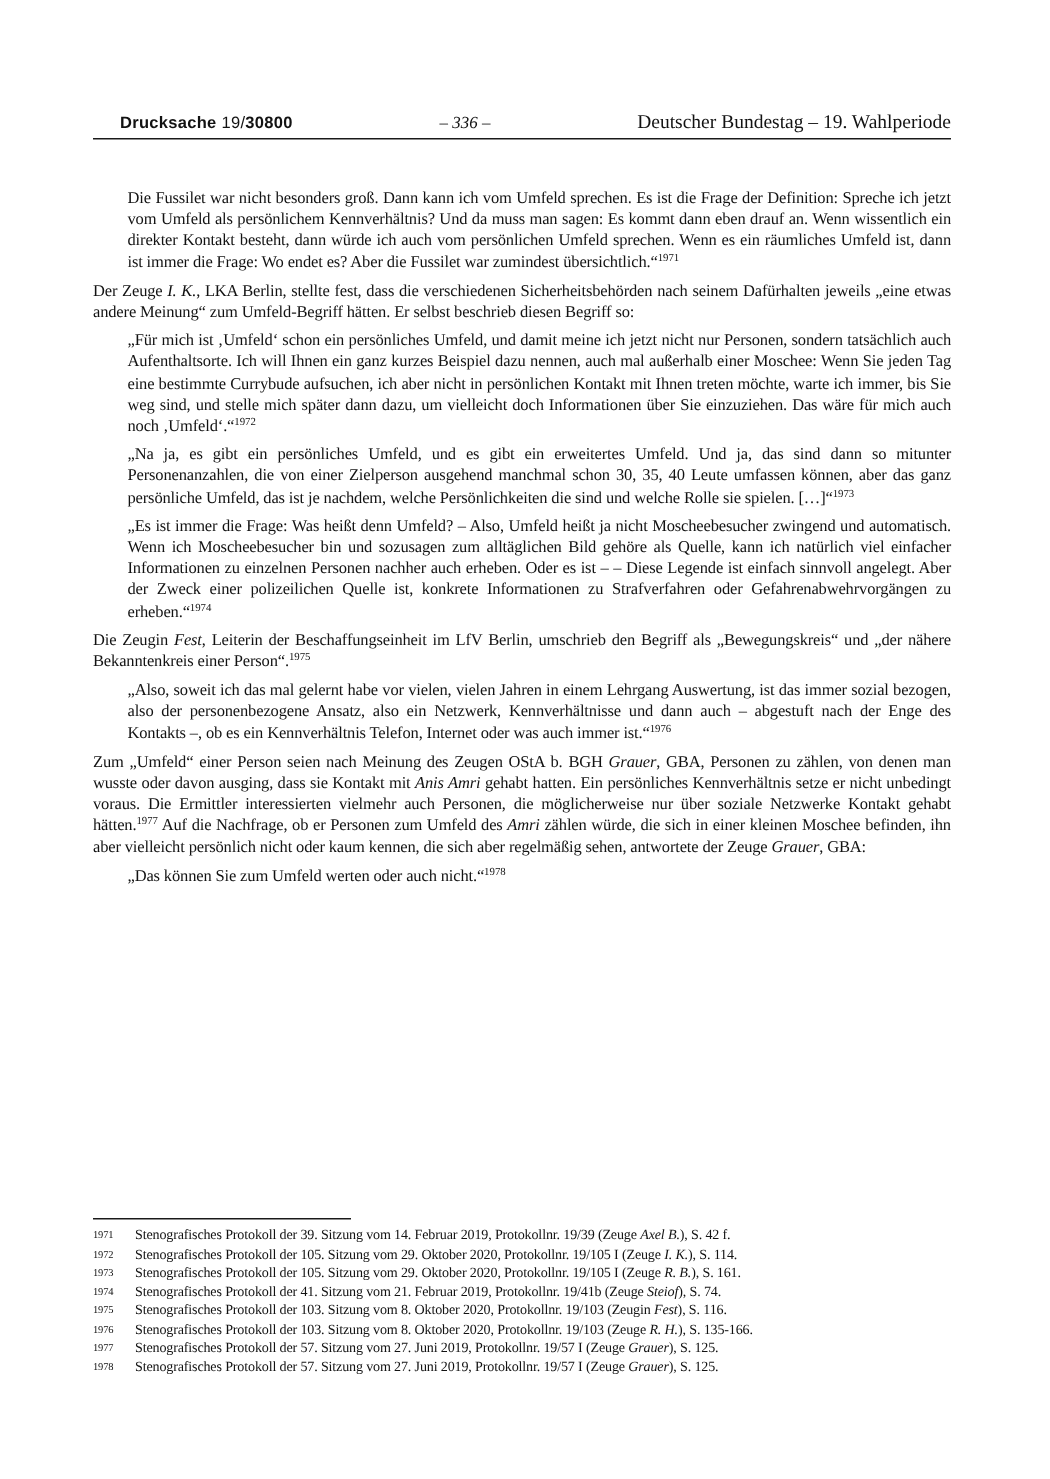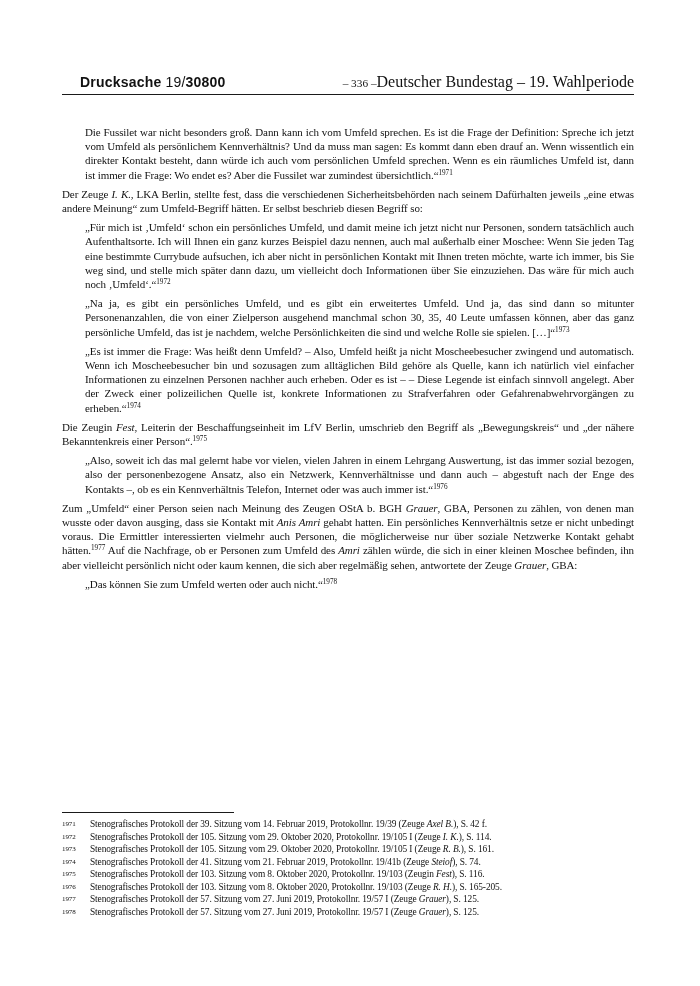--- a/index.html
+++ b/index.html
@@ -15,27 +15,27 @@
 
   
   .header {
     position: absolute; left: 62px; right: 66px; top: 73px;
     display: flex; align-items: baseline;
     border-bottom: 1.6px solid #1a1a1a;
     padding-bottom: 3px;
   }
   .h-left {
     font-family: "Liberation Sans", sans-serif;
-    font-size: 14px; font-weight: bold; letter-spacing: 0.2px;
+    font-size: 11px; font-weight: bold; letter-spacing: 0.2px;
     white-space: nowrap;
     padding-left: 18px;
   }
   .h-left .light { font-weight: normal; }
-  .h-center { flex: 1; text-align: right; font-size: 11.3px; }
-  .h-right { font-size: 16px; white-space: nowrap; }
+  .h-center { flex: 1; text-align: center; font-size: 11.3px; font-style: italic; }
+  .h-right { font-size: 13px; white-space: nowrap; }
 
   
   .content { position: absolute; left: 62px; right: 66px; top: 125px; }
   .para {
     margin: 0 0 5px 0;
     font-size: 11px; line-height: 14.2px;
     text-align: justify; letter-spacing: -0.1px;
     hyphens: manual;
   }
   .para.quote { margin-left: 23px; }
@@ -94,21 +94,21 @@
         <div class="fn-row">
           <span class="fn-num">1974</span>
           <span class="fn-text"><span>Stenografisches Protokoll der 41. Sitzung vom 21. Februar 2019, Protokollnr. 19/41b (Zeuge </span><em>Steiof</em><span>), S. 74.</span></span>
         </div>
         <div class="fn-row">
           <span class="fn-num">1975</span>
           <span class="fn-text"><span>Stenografisches Protokoll der 103. Sitzung vom 8. Oktober 2020, Protokollnr. 19/103 (Zeugin </span><em>Fest</em><span>), S. 116.</span></span>
         </div>
         <div class="fn-row">
           <span class="fn-num">1976</span>
-          <span class="fn-text"><span>Stenografisches Protokoll der 103. Sitzung vom 8. Oktober 2020, Protokollnr. 19/103 (Zeuge </span><em>R. H.</em><span>), S. 165-205.</span></span>
+          <span class="fn-text"><span>Stenografisches Protokoll der 103. Sitzung vom 8. Oktober 2020, Protokollnr. 19/103 (Zeuge </span><em>R. H.</em><span>), S. 135-166.</span></span>
         </div>
         <div class="fn-row">
           <span class="fn-num">1977</span>
           <span class="fn-text"><span>Stenografisches Protokoll der 57. Sitzung vom 27. Juni 2019, Protokollnr. 19/57 I (Zeuge </span><em>Grauer</em><span>), S. 125.</span></span>
         </div>
         <div class="fn-row">
           <span class="fn-num">1978</span>
           <span class="fn-text"><span>Stenografisches Protokoll der 57. Sitzung vom 27. Juni 2019, Protokollnr. 19/57 I (Zeuge </span><em>Grauer</em><span>), S. 125.</span></span>
         </div>
       </div>

